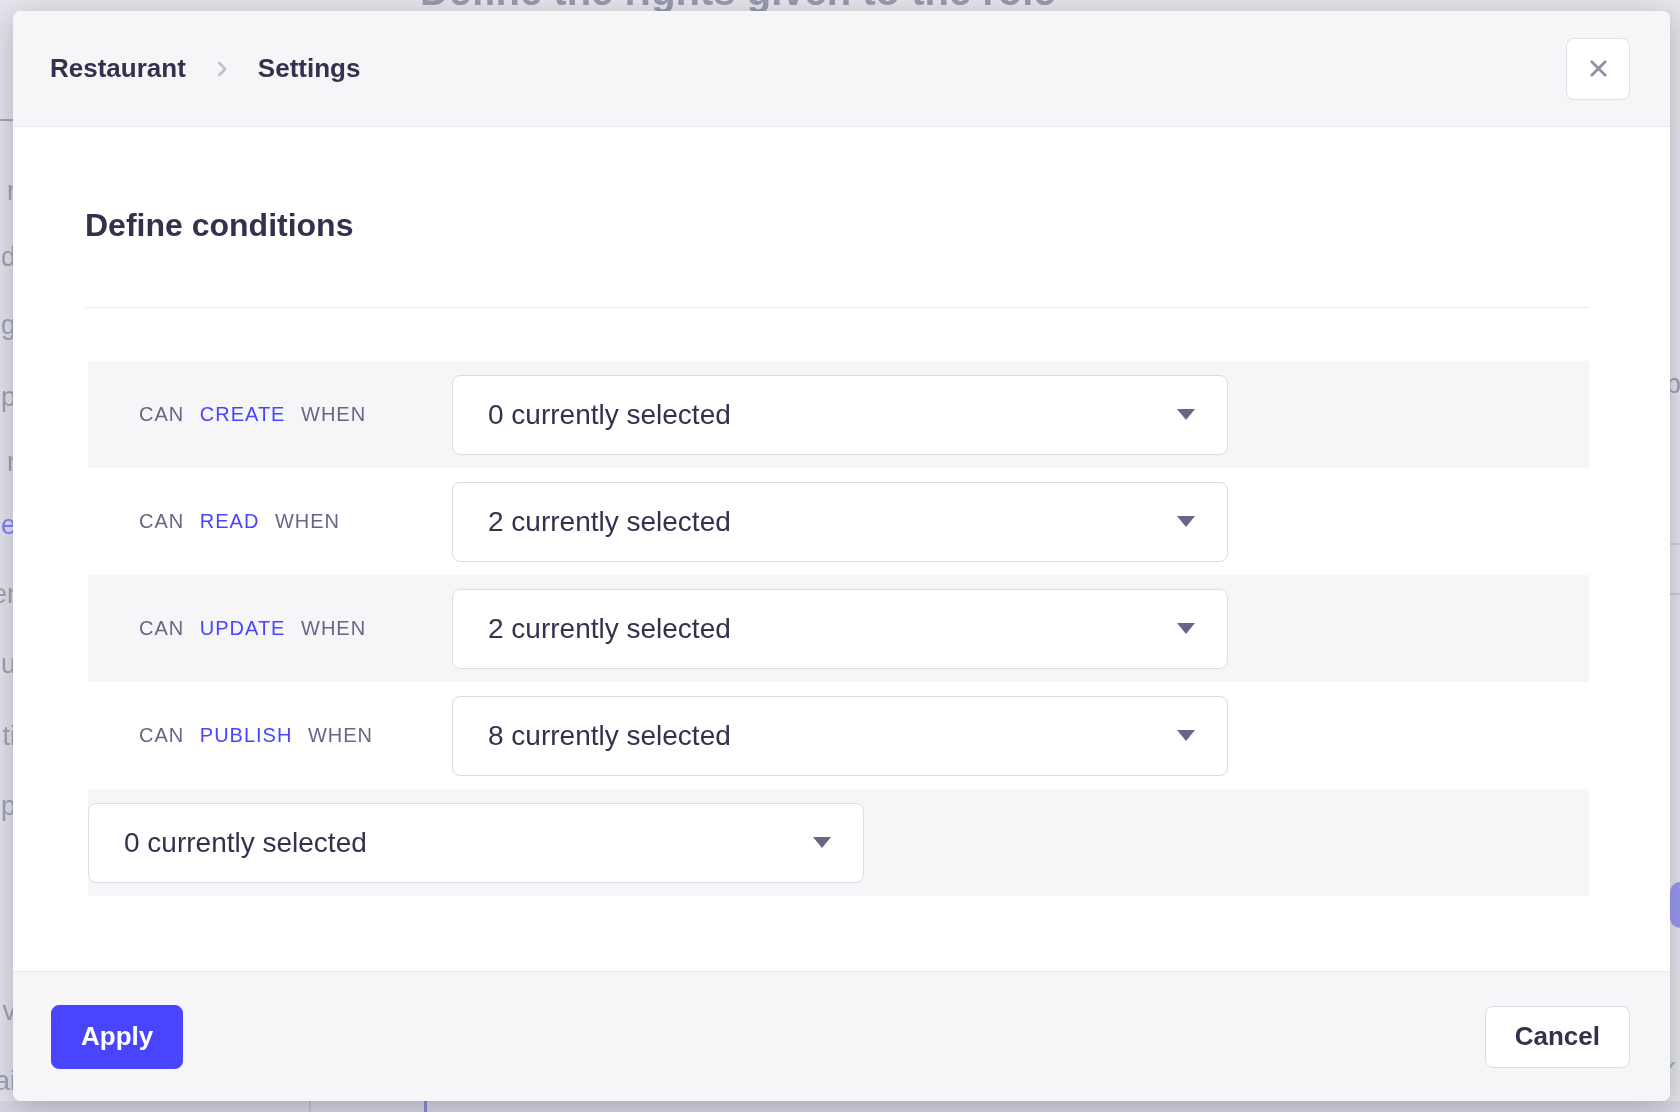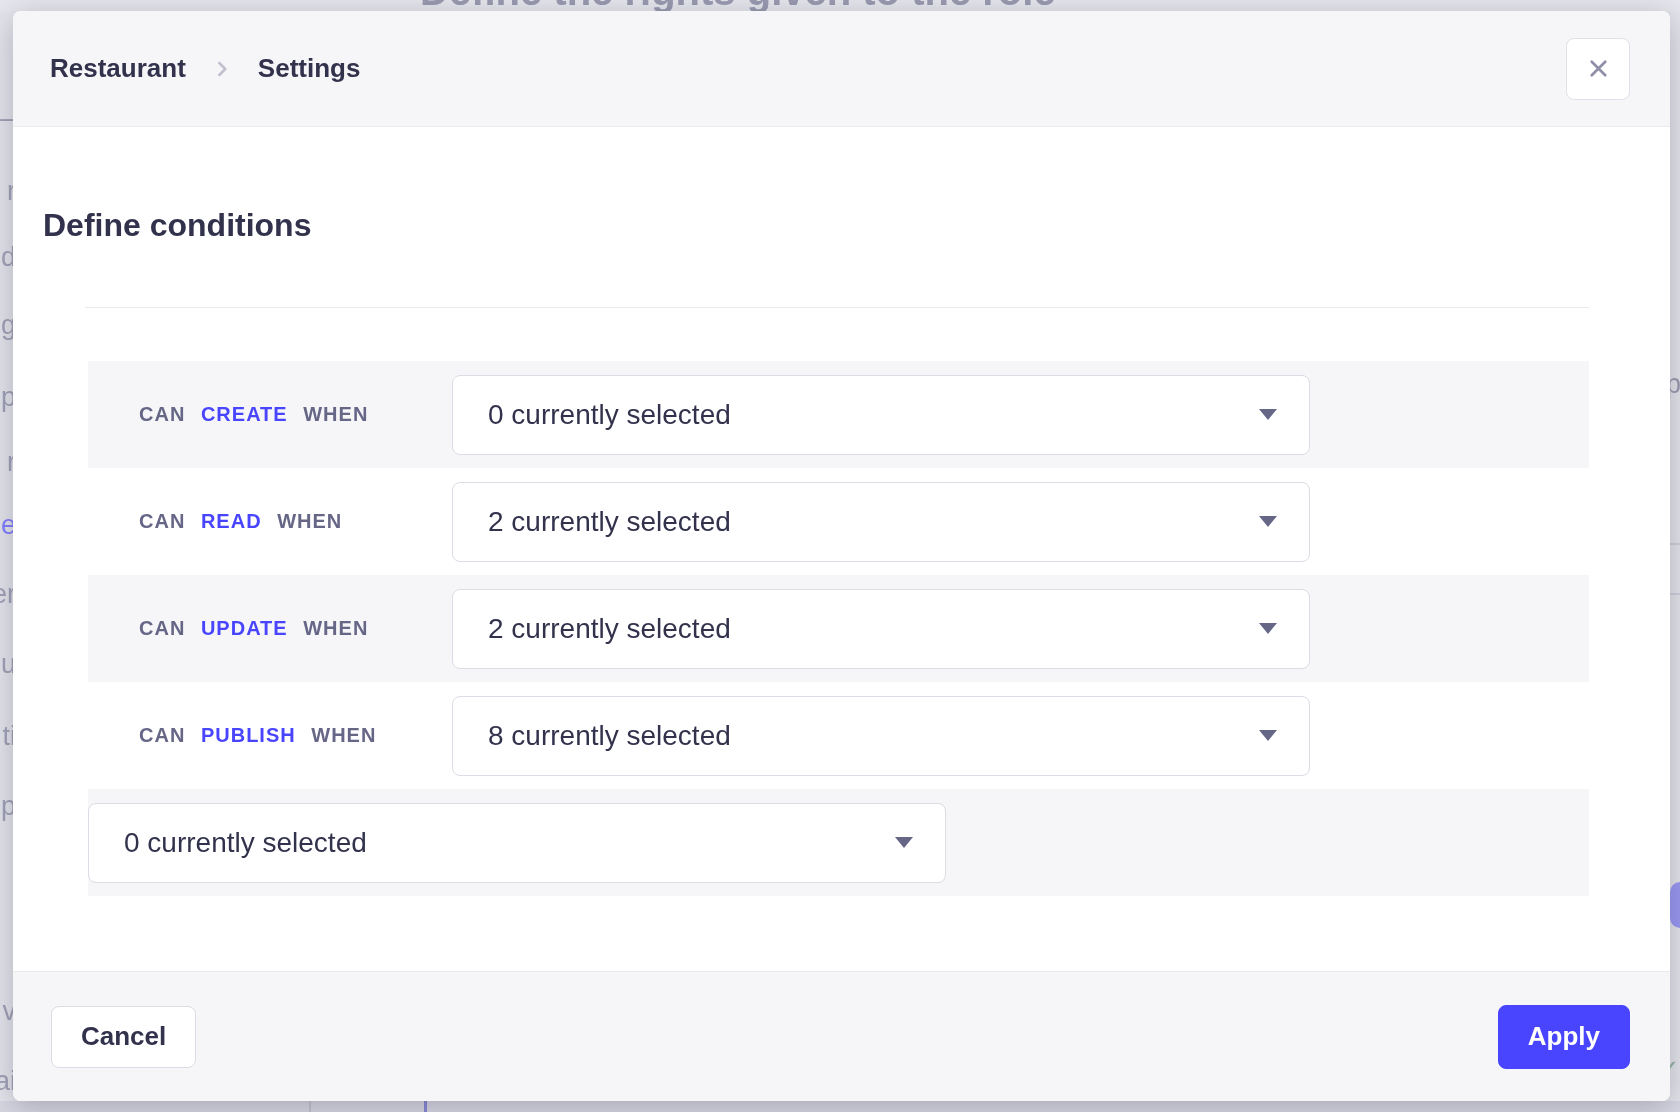--- a/index.html
+++ b/index.html
@@ -61,38 +61,38 @@
   .crumb { font-size: 26px; font-weight: bold; color: var(--text-dark, #32324d); }
   .crumb-sep { margin: 0 23px; display: flex; align-items: center; }
   .close-btn {
     width: 64px; height: 62px; background: #ffffff;
     border: 1px solid #e0e0e8; border-radius: 8px;
     display: flex; align-items: center; justify-content: center; cursor: pointer;
   }
 
   .modal-body { flex: 1 1 auto; background: #ffffff; }
   .modal-title {
-    margin-top: 78px; padding: 0 30px;
+    margin-top: 78px; padding: 0 72px;
     font-size: 32px; font-weight: bold; color: var(--text-dark, #32324d);
     line-height: 40px;
   }
   .divider { height: 1px; background: #eaeaef; margin: 62px 81px 0 72px; }
 
   .rows { margin: 53px 81px 0 75px; }
   .prow { height: 107px; display: flex; align-items: center; }
   .prow:nth-child(odd) { background: var(--stripe, #f6f6f9); }
   .prow-label {
     width: 364px; flex: none; padding-left: 51px;
-    font-size: 20px; font-weight: bold; letter-spacing: 1px;
+    font-size: 20px; font-weight: normal; letter-spacing: 1px;
     color: var(--text-muted, #666687); white-space: nowrap;
   }
   .prow-label .seg + .seg { margin-left: 9px; }
   .prow-label .action { color: var(--accent, #4945ff); }
   .cond-select {
-    width: 858px; height: 80px; flex: none;
+    width: 776px; height: 80px; flex: none;
     background: #ffffff; border: 1px solid var(--border, #dcdce4); border-radius: 8px;
     display: flex; align-items: center; justify-content: space-between;
     padding: 0 32px 0 35px; cursor: pointer;
   }
   .select-value { font-size: 28px; color: var(--text-dark, #32324d); }
   .caret {
     width: 0; height: 0; flex: none;
     border-left: 9px solid transparent; border-right: 9px solid transparent;
     border-top: 11px solid #666687;
   }
@@ -234,18 +234,18 @@
           <div class="cond-select">
             <span class="select-value">0 currently selected</span>
             <span class="caret"></span>
           </div>
         </div>
 
       </div>
     </div>
 
     <div class="modal-footer">
+      <button class="btn btn-apply">Apply</button>
       <button class="btn btn-cancel">Cancel</button>
-      <button class="btn btn-apply">Apply</button>
     </div>
 
   </div>
 </div>
 
 </body></html>

